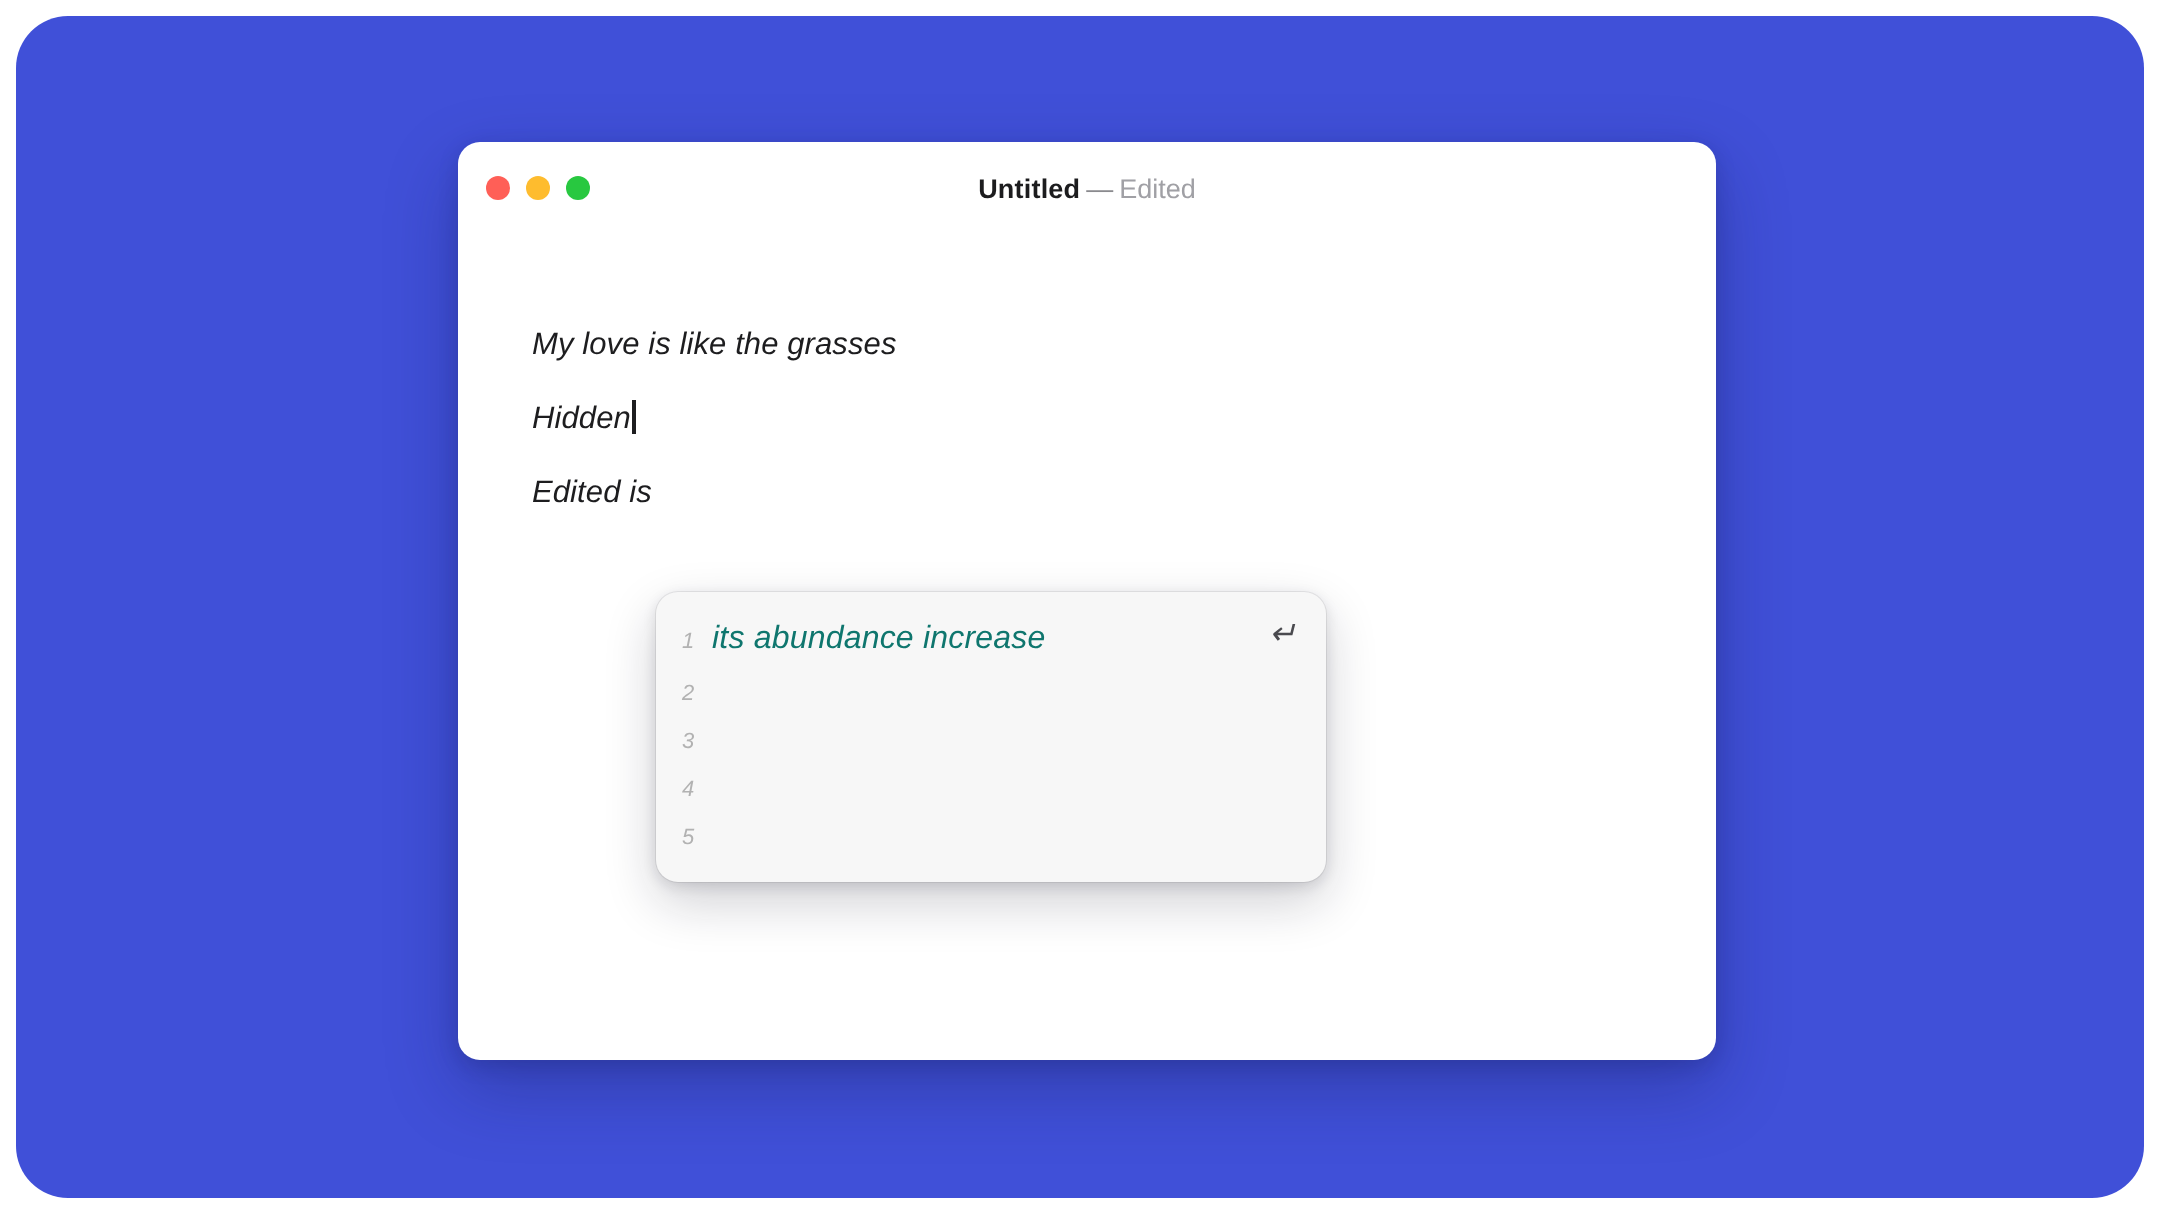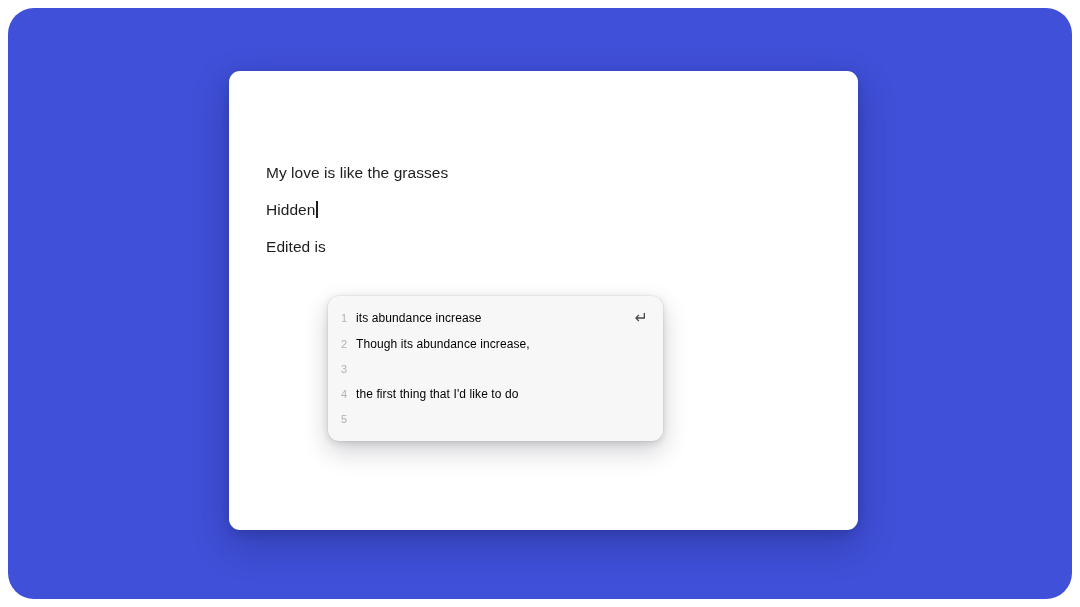--- a/index.html
+++ b/index.html
@@ -86,20 +86,21 @@
 
   
   .doc {
     position: absolute;
     left: 0;
     top: 46px;
     right: 0;
     bottom: 0;
     padding: 46px 0 0 37px;
     box-sizing: border-box;
+    font-style: italic;
   }
   .line {
     position: relative;
     font-size: 15.5px;
     line-height: 20px;
     color: #1d1d1f;
     margin-bottom: 17px;
     white-space: nowrap;
     letter-spacing: 0.05px;
   }
@@ -134,69 +135,77 @@
     cursor: default;
   }
   .sg-index {
     width: 15px;
     flex: 0 0 15px;
     font-size: 11px;
     color: #b2b2b2;
     text-align: left;
   }
   .sg-label {
-    font-size: 12px;
-    color: #000000;
+    font-size: 16px;
+    color: #0f766e;
     letter-spacing: 0.1px;
     white-space: nowrap;
   }
   .sg-return {
     position: absolute;
     right: 15px;
     top: 3px;
     font-size: 16px;
     line-height: 20px;
     color: #4a4a4f;
   }
 </style>
 </head>
 <body>
 
 <div class="canvas">
 
   <div class="window">
 
+    <div class="titlebar">
+      <div class="traffic-lights">
+        <span class="dot close"></span>
+        <span class="dot minimize"></span>
+        <span class="dot zoom"></span>
+      </div>
+      <div class="title-wrap">
+        <span class="title-name">Untitled</span><span class="title-dash">—</span><span class="title-state">Edited</span>
+      </div>
+    </div>
 
     <div class="doc">
       <div class="line">
         <span>My love is like the grasses</span>
       </div>
       <div class="line">
         <span>Hidden</span><span class="caret"></span>
       </div>
       <div class="line">
         <span>Edited is</span>
       </div>
 
       <div class="suggestions">
         <div class="suggestion">
           <span class="sg-index">1</span>
           <span class="sg-label">its abundance increase</span>
           <span class="sg-return">↵</span>
         </div>
         <div class="suggestion">
           <span class="sg-index">2</span>
-          <span class="sg-label">Though its abundance increase,</span>
         </div>
         <div class="suggestion">
           <span class="sg-index">3</span>
         </div>
         <div class="suggestion">
           <span class="sg-index">4</span>
-          <span class="sg-label">the first thing that I'd like to do</span>
         </div>
         <div class="suggestion">
           <span class="sg-index">5</span>
         </div>
       </div>
     </div>
 
   </div>
 </div>
 

